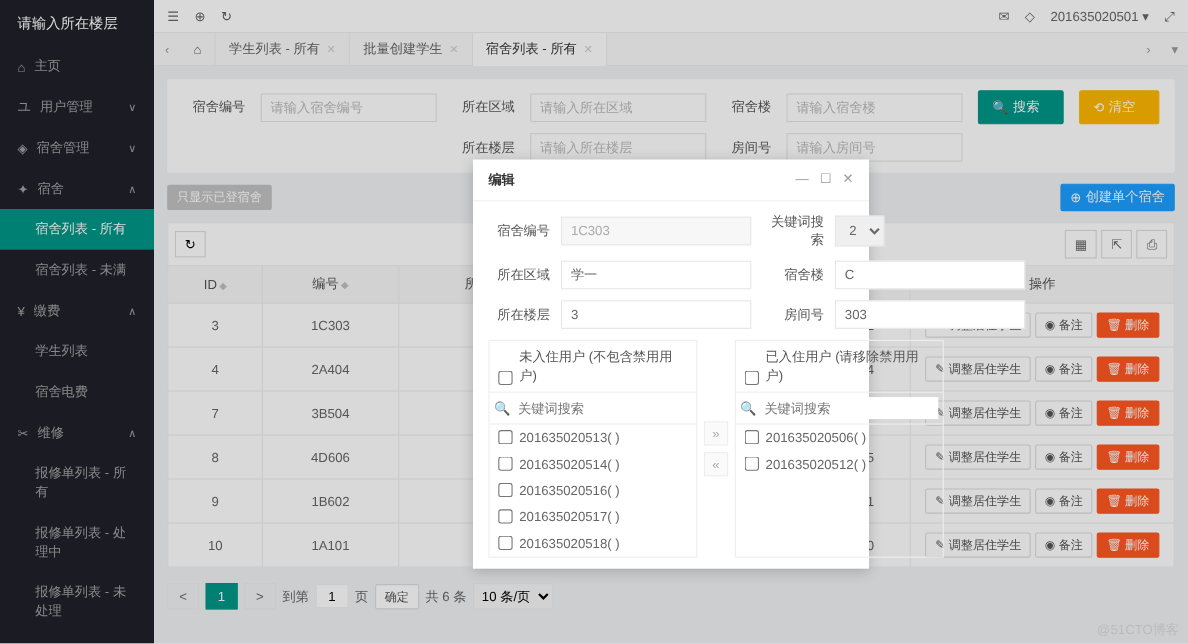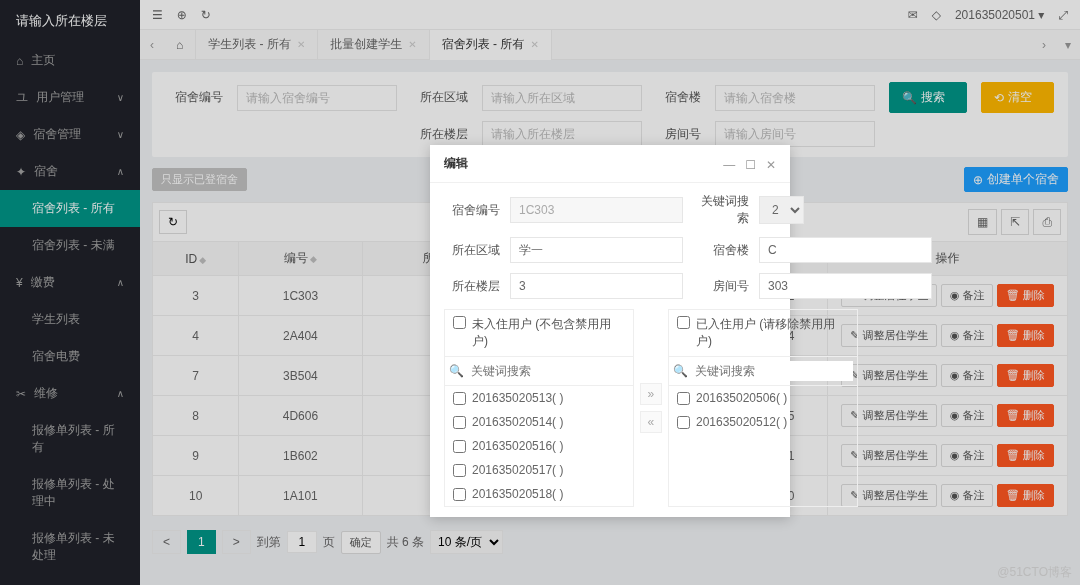--- a/index.html
+++ b/index.html
@@ -34,35 +34,35 @@
 .table th,.table td{border:1px solid #eee;padding:8px 6px;text-align:center;color:#666}
 .table th{background:#f7f7f7;color:#555;font-weight:normal}
 .sort{color:#c0c0c0;font-size:9px;margin-left:2px}
 .pager{margin-top:14px;display:flex;align-items:center;gap:6px;color:#666}
 .pager .pg{padding:4px 10px;border:1px solid #eee;cursor:pointer}
 .pager .pg.active{background:#009688;color:#fff;border-color:#009688}
 .pager input{width:30px;text-align:center;border:1px solid #eee;padding:3px}
 .pager select{border:1px solid #eee;padding:3px;background:#f7f7f7}
 .modal-mask{position:absolute;inset:0;background:rgba(0,0,0,0.15)}
 .modal{position:absolute;left:430px;top:145px;width:360px;background:#fff;box-shadow:0 2px 12px rgba(0,0,0,0.2)}
-.modal-head{padding:10px 14px;display:flex;align-items:flex-end;border-bottom:1px solid #f0f0f0}
+.modal-head{padding:10px 14px;display:flex;align-items:flex-start;border-bottom:1px solid #f0f0f0}
 .modal-head .ttl{font-weight:bold;color:#333}
 .modal-head .ops{margin-left:auto;display:flex;gap:10px;color:#999}
 .modal-body{padding:10px 14px}
 .frow{display:flex;align-items:center;gap:10px;margin-bottom:10px}
 .frow label{width:56px;text-align:right;color:#555}
 .frow input,.frow select{flex:1;border:1px solid #e6e6e6;padding:5px 8px;color:#666}
 .frow input[readonly]{background:#f7f7f7;color:#aaa}
 .transfer{display:flex;gap:6px}
 .tbox{flex:1;border:1px solid #eee}
-.tbox-head{padding:6px 8px;border-bottom:1px solid #eee;display:flex;align-items:flex-start;gap:6px;color:#555}
+.tbox-head{padding:6px 8px;border-bottom:1px solid #eee;display:flex;align-items:flex-end;gap:6px;color:#555}
 .tbox-search{padding:4px;border-bottom:1px solid #eee;display:flex;align-items:center;gap:4px}
 .tbox-search input{flex:1;border:none;padding:3px;outline:none}
 .tbox-list{height:120px;overflow-y:scroll}
-.titem{padding:5px 8px;display:flex;align-items:flex-end;gap:6px;color:#666}
+.titem{padding:5px 8px;display:flex;align-items:flex-start;gap:6px;color:#666}
 .tarrows{display:flex;flex-direction:column;justify-content:center;gap:6px}
 .tarrows button{width:22px;height:22px;border:1px solid #eee;background:#fafafa;color:#aaa;cursor:pointer}
 .modal-foot{padding:10px 14px;text-align:right;border-top:1px solid #f0f0f0}
 .ic{display:inline-block}
 .toolbar-right{margin-left:auto;display:flex;gap:4px}
 .toolbar-right .ib{border:1px solid #ddd;padding:5px 8px;cursor:pointer;color:#666}
 .watermark{position:absolute;right:8px;bottom:4px;color:#bbb;font-size:12px}
 </style>
 </head>
 <body>

